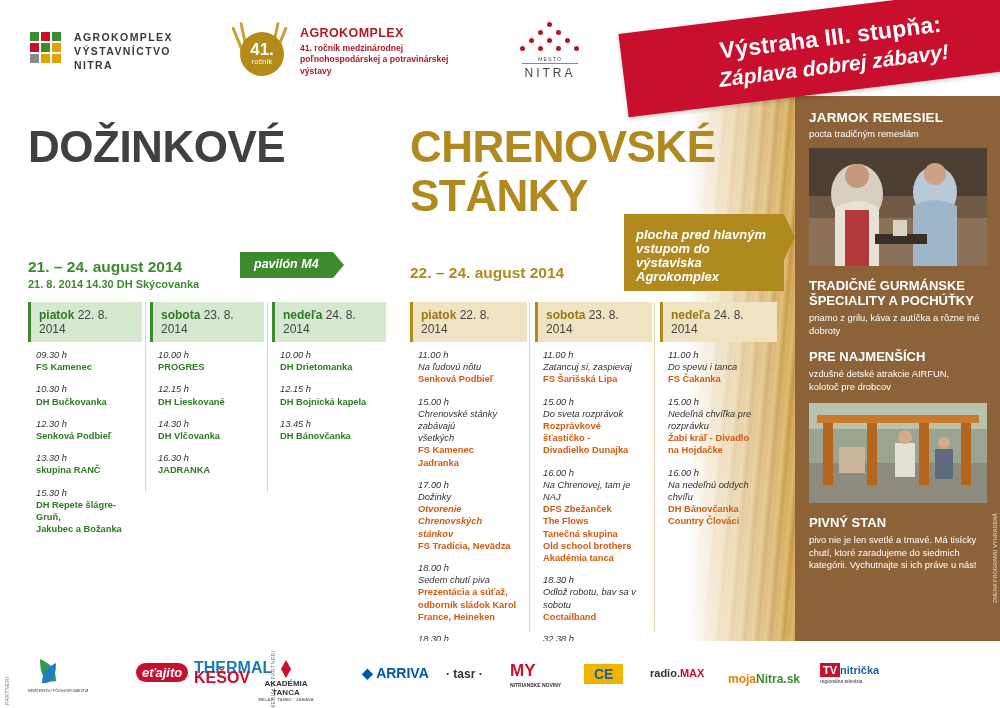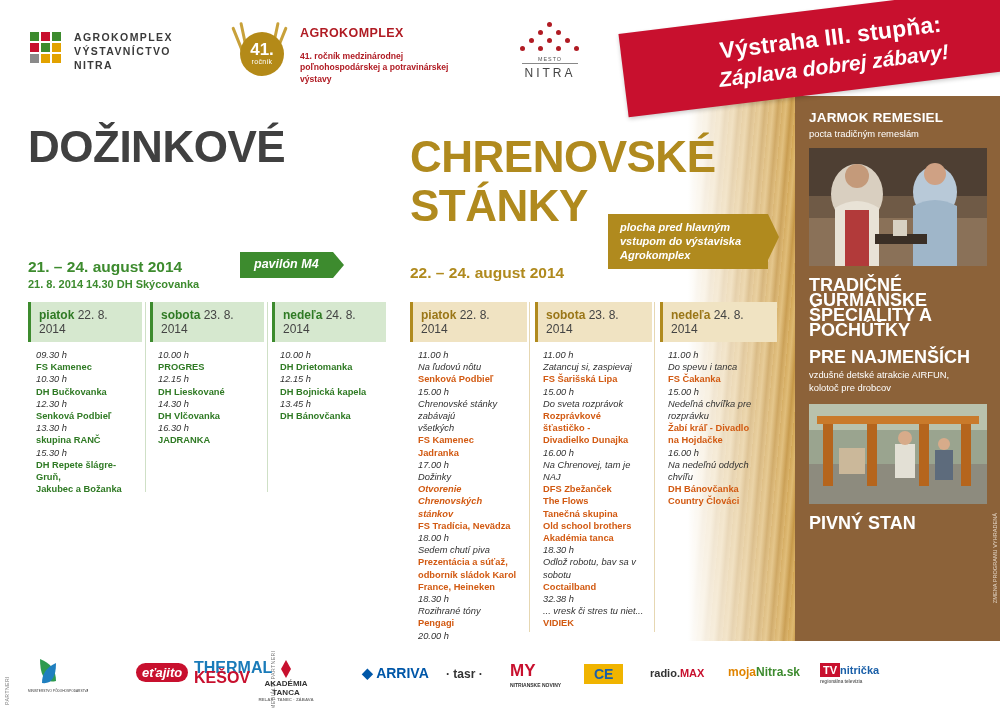--- a/index.html
+++ b/index.html
@@ -25,21 +25,21 @@
   .badge-circle {
     position:absolute; left:8px; top:10px; width:44px; height:44px; border-radius:50%;
     background:#b48a18; color:#fff; text-align:center;
   }
   .badge-circle .n { font-size:17px; font-weight:bold; line-height:17px; padding-top:9px; }
   .badge-circle .t { font-size:7px; letter-spacing:.3px; }
   .wheat { position:absolute; width:3px; height:26px; background:#c8a13a; border-radius:2px; }
 
   .hdr-title { position:absolute; left:300px; top:26px; width:190px; }
   .hdr-title .t1 { font-size:12.5px; font-weight:bold; color:#b01b23; letter-spacing:.4px; }
-  .hdr-title .t2 { font-size:8.6px; font-weight:bold; color:#b01b23; line-height:11.4px; margin-top:11px; }
+  .hdr-title .t2 { font-size:8.6px; font-weight:bold; color:#b01b23; line-height:11.4px; margin-top:3px; }
 
   .nitra-logo { position:absolute; left:510px; top:22px; width:80px; height:60px; text-align:center; }
   .nitra-dots { position:relative; height:34px; }
   .nitra-dots i { position:absolute; width:5px; height:5px; border-radius:50%; background:#b01b23; }
   .nitra-logo .mesto { font-size:5.4px; color:#555; letter-spacing:1px; }
   .nitra-logo .nitra { font-size:12px; letter-spacing:3px; color:#444; font-weight:normal; }
   .nitra-logo .bar { width:56px; height:1px; background:#888; margin:1px auto 2px; }
 
   
   .ribbon {
@@ -60,58 +60,58 @@
 
   
   .right-col {
     position:absolute; left:795px; top:96px; width:205px; height:545px;
     background:#8c6239; color:#fff; padding:14px 12px 0 14px; z-index:6;
   }
   .rc-h { font-size:13.5px; font-weight:bold; letter-spacing:.2px; }
   .rc-sub { font-size:9.4px; margin-top:3px; line-height:12px; }
   .rc-photo { width:178px; height:118px; margin-top:8px; position:relative; overflow:hidden; }
   .rc-photo2 { width:178px; height:100px; margin-top:10px; position:relative; overflow:hidden; }
-  .rc-h2 { font-size:18px; font-weight:bold; line-height:15px; margin-top:12px; }
+  .rc-h2 { font-size:13px; font-weight:bold; line-height:15px; margin-top:12px; }
   .rc-p { font-size:9.4px; line-height:12.5px; margin-top:4px; }
   .rc-credit { position:absolute; right:2px; bottom:128px; font-size:5.6px; color:#e3d4c4;
                transform:rotate(-90deg); transform-origin:right bottom; white-space:nowrap; }
 
   
   .h-dozinkove {
     position:absolute; left:28px; top:122px; width:360px;
     font-size:44px; font-weight:bold; color:#404040; line-height:49px; letter-spacing:-0.5px;
   }
   .h-chrenovske {
-    position:absolute; left:410px; top:132px; width:360px;
+    position:absolute; left:410px; top:122px; width:360px;
     font-size:44px; font-weight:bold; color:#b08a1e; line-height:49px; letter-spacing:-0.5px;
   }
   .date-green { position:absolute; left:28px; top:258px; font-size:15.5px; font-weight:bold; color:#3d8b2e; }
   .date-sub   { position:absolute; left:28px; top:278px; font-size:11px; font-weight:bold; color:#3d8b2e; }
   .date-gold  { position:absolute; left:410px; top:264px; font-size:15.5px; font-weight:bold; color:#b08a1e; }
 
   .flag-green {
     position:absolute; left:240px; top:252px; height:26px; padding:5px 14px 0 14px;
     background:#3d8b2e; color:#fff; font-size:12.5px; font-weight:bold; font-style:italic;
   }
   .flag-green:after{ content:""; position:absolute; right:-11px; top:0; border-left:11px solid #3d8b2e;
     border-top:13px solid transparent; border-bottom:13px solid transparent;}
   .flag-gold {
-    position:absolute; left:608px; top:214px; width:160px; padding:6px 10px 7px 12px;
-    background:#b08a1e; color:#fff; font-size:11px; font-weight:bold; font-style:italic; line-height:14px;
+    position:absolute; left:624px; top:214px; width:160px; padding:14px 10px 7px 12px;
+    background:#b08a1e; color:#fff; font-size:13px; font-weight:bold; font-style:italic; line-height:14px;
   }
   .flag-gold:after{ content:""; position:absolute; right:-11px; top:0; border-left:11px solid #b08a1e;
     border-top:23px solid transparent; border-bottom:23px solid transparent;}
 
   
   .col { position:absolute; }
   .col-head { font-size:12px; font-weight:bold; padding:6px 8px 6px 8px; }
   .green-head { background:#d6e8cf; color:#2f7a24; border-left:3px solid #3d8b2e; }
   .gold-head  { background:#f0e3c2; color:#9a7617; border-left:3px solid #b08a1e; }
   .col-body { padding:7px 8px 0 8px; font-size:9.3px; line-height:12.2px; }
-  .time { font-style:italic; color:#333; margin-top:0; }
+  .time { font-style:italic; color:#333; margin-top:10px; }
   .time:first-child { margin-top:0; }
   .act-g { color:#2f7a24; font-weight:bold; }
   .act-o { color:#d25a12; font-weight:bold; }
   .act-i { font-style:italic; color:#333; }
   .sep-green { position:absolute; width:1px; background:#cfe0c6; }
   .sep-gold  { position:absolute; width:1px; background:#e6d7b2; }
 
   
   .footer { position:absolute; left:0; top:641px; width:1000px; height:67px; background:#ffffff; z-index:8; }
   .fbar-label { position:absolute; font-size:5.2px; color:#777; transform:rotate(-90deg);
@@ -337,20 +337,22 @@
       <ellipse cx="126" cy="44" rx="22" ry="26" fill="#b8c9d8"></ellipse>
       <circle cx="126" cy="26" r="11" fill="#cfa184"></circle>
       <path d="M104 58 q22 -12 44 0 l0 60 l-44 0 z" fill="#9fb6c9"></path>
       <rect x="66" y="86" width="52" height="10" fill="#3a2f26"></rect>
       <rect x="84" y="72" width="14" height="16" fill="#d8d2c4"></rect>
     </svg>
   </div>
 
   <div class="rc-h2" style="white-space:pre-line">TRADIČNÉ GURMÁNSKE
 ŠPECIALITY A POCHÚŤKY</div>
+  <div class="rc-p" style="white-space:pre-line">priamo z grilu, káva z autíčka a rôzne iné
+dobroty</div>
 
   <div class="rc-h2">PRE NAJMENŠÍCH</div>
   <div class="rc-p" style="white-space:pre-line">vzdušné detské atrakcie AIRFUN,
 kolotoč pre drobcov</div>
 
   <div class="rc-photo2">
     <svg width="178" height="100" viewBox="0 0 178 100">
       <rect width="178" height="100" fill="#9aa48f"></rect>
       <rect x="0" y="60" width="178" height="40" fill="#8d8b7e"></rect>
       <rect x="0" y="0" width="178" height="26" fill="#b9c2ad"></rect>
@@ -361,20 +363,23 @@
       <rect x="8" y="12" width="162" height="8" fill="#c97a2b"></rect>
       <rect x="30" y="44" width="26" height="26" fill="#cbb89a"></rect>
       <rect x="86" y="40" width="20" height="34" fill="#e3e0d5"></rect>
       <circle cx="96" cy="34" r="7" fill="#d7ab8a"></circle>
       <rect x="126" y="46" width="18" height="30" fill="#5d6b7c"></rect>
       <circle cx="135" cy="40" r="6" fill="#d7ab8a"></circle>
     </svg>
   </div>
 
   <div class="rc-h2">PIVNÝ STAN</div>
+  <div class="rc-p" style="white-space:pre-line">pivo nie je len svetlé a tmavé. Má tisícky
+chutí, ktoré zaradujeme do siedmich
+kategórii. Vychutnajte si ich práve u nás!</div>
 
   <div class="rc-credit">ZMENA PROGRAMU VYHRADENÁ</div>
 </div>
 
 <div class="footer">
   <div class="fbar-label" style="left:10px;top:58px;">PARTNERI</div>
   <div class="fbar-label" style="left:276px;top:62px;">MEDIÁLNI PARTNERI</div>
 
   <div style="position:absolute;left:26px;top:14px;width:62px;height:40px">
     <svg width="62" height="40" viewBox="0 0 62 40">
@@ -403,21 +408,21 @@
   <div class="spon" style="left:402px;top:26px;font-size:12px;color:#333">· tasr ·</div>
   <div class="spon" style="left:466px;top:22px;font-size:17px;color:#c8102e;line-height:15px">
     MY <span style="font-size:5px;color:#333;display:block">NITRIANSKE NOVINY</span>
   </div>
   <div class="spon" style="left:540px;top:24px">
     <span style="background:#f0b400;color:#1a5fa8;font-size:14px;padding:2px 10px">CE</span>
   </div>
   <div class="spon" style="left:606px;top:26px;font-size:11px;color:#333">
     radio.<span style="color:#c8102e">MAX</span>
   </div>
-  <div class="spon" style="left:684px;top:24px;font-size:12px;color:#e08400">
+  <div class="spon" style="left:684px;top:31px;font-size:12px;color:#e08400">
     <span style="color:#e08400">moja</span><span style="color:#3d8b2e">Nitra.sk</span>
   </div>
   <div class="spon" style="left:776px;top:22px;line-height:11px">
     <span style="background:#c8102e;color:#fff;font-size:11px;padding:1px 3px">TV</span><span style="color:#1a5fa8;font-size:11px">nitrička</span>
     <div style="font-size:4.6px;color:#666">regionálna televízia</div>
   </div>
 </div>
 
 <div class="red-strip"></div>
 

